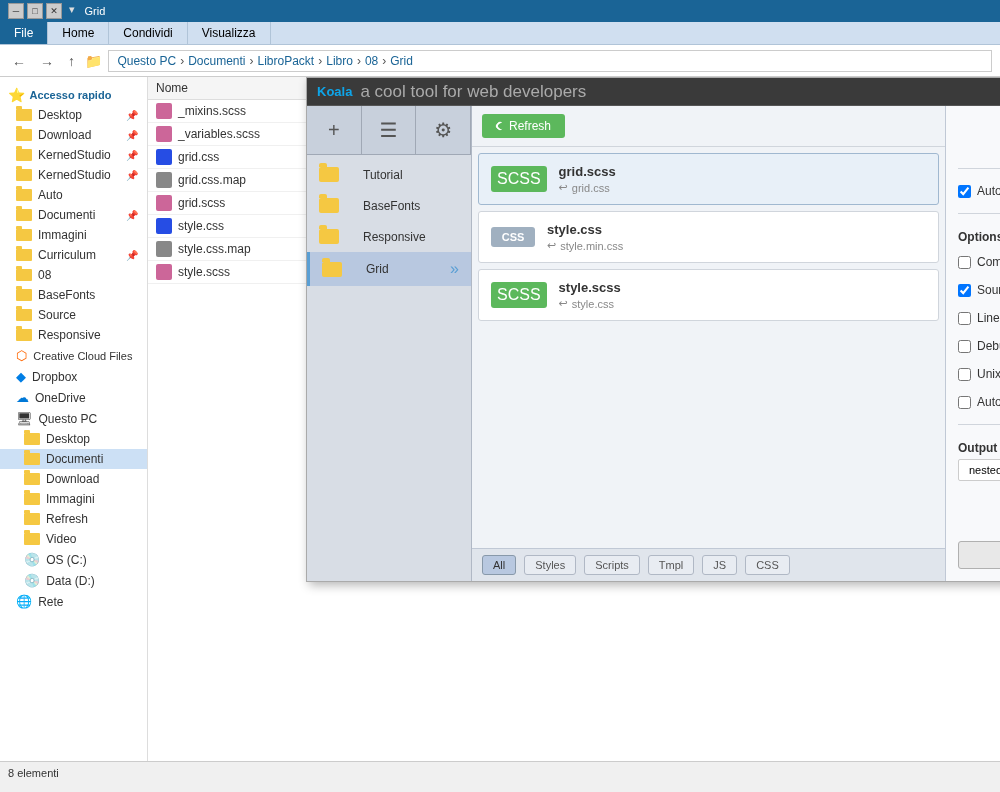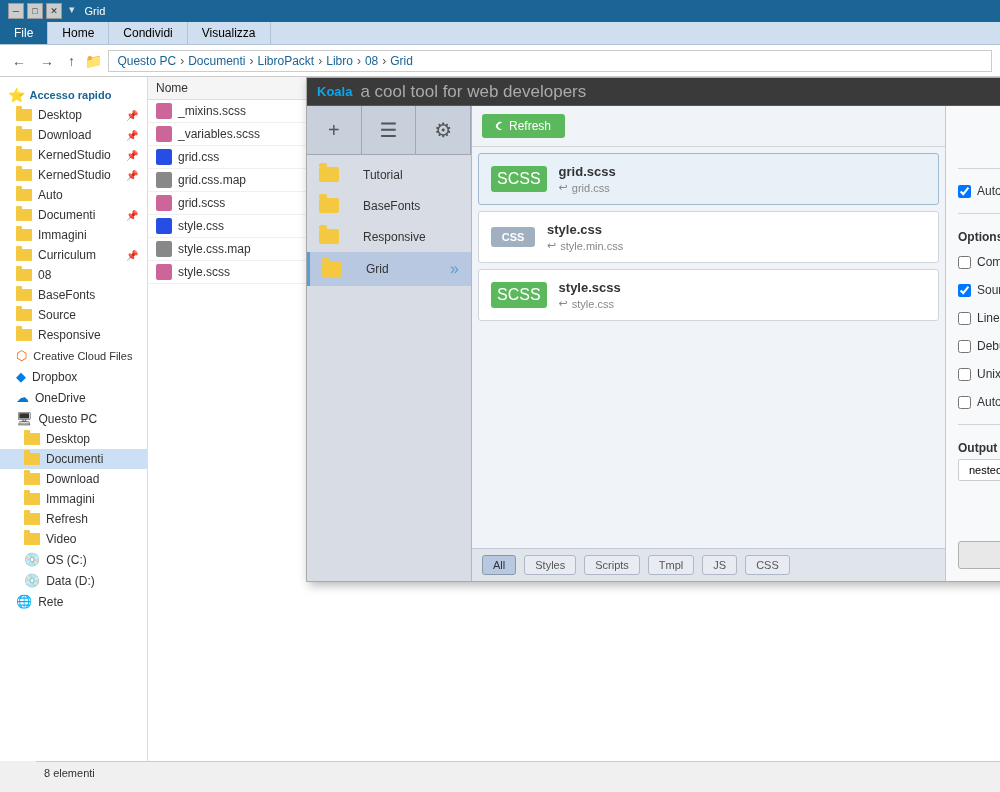--- a/index.html
+++ b/index.html
@@ -47,21 +47,21 @@
     .file-col.type { width: 100px; }
     .file-col.size { width: 90px; text-align: right; }
     .file-row { display: flex; align-items: center; padding: 3px 0; border-bottom: 1px solid #f0f0f0; cursor: pointer; }
     .file-cell { padding: 0 8px; font-size: 12px; color: #333; }
     .file-cell.name { width: 350px; display: flex; align-items: center; gap: 6px; }
     .file-cell.modified { width: 160px; }
     .file-cell.type { width: 100px; }
     .file-cell.size { width: 90px; text-align: right; }
 
     
-    .status-bar { height: 22px; background: #f0f0f0; border-top: 1px solid #ccc; display: flex; align-items: center; padding: 0 8px; font-size: 11px; color: #333; margin-left: 36px; }
+    .status-bar { height: 22px; background: #f0f0f0; border-top: 1px solid #ccc; display: flex; align-items: center; padding: 0 8px; font-size: 11px; color: #333; }
 
     
     .koala-window { position: absolute; top: 0; left: 158px; width: 810px; height: 505px; background: #eceff3; border: 1px solid #aaa; box-shadow: 3px 3px 10px rgba(0,0,0,0.3); display: flex; flex-direction: column; z-index: 10; }
     .koala-titlebar { background: #3a3a3a; height: 28px; display: flex; align-items: center; padding: 0 10px; color: white; font-size: 13px; font-weight: normal; border-bottom: 1px solid #555; }
     .koala-title-name { color: #0ea5e9; font-weight: bold; margin-right: 8px; }
     .koala-title-desc { color: #aaa; font-size: 17px; }
 
     .koala-body { display: flex; flex: 1; overflow: hidden; }
 
     

